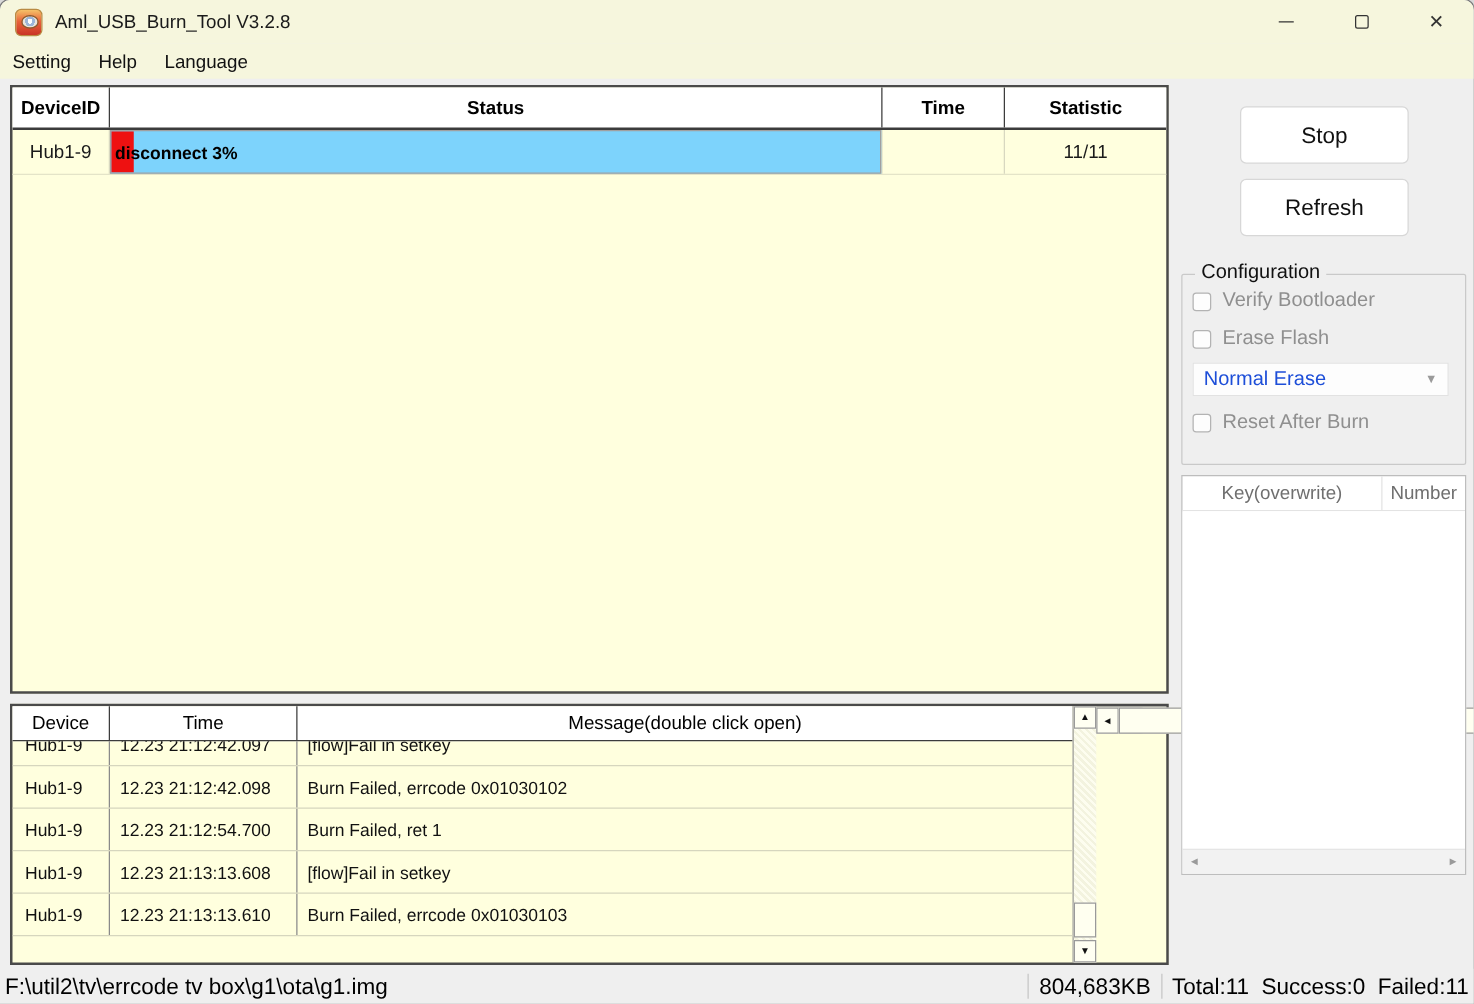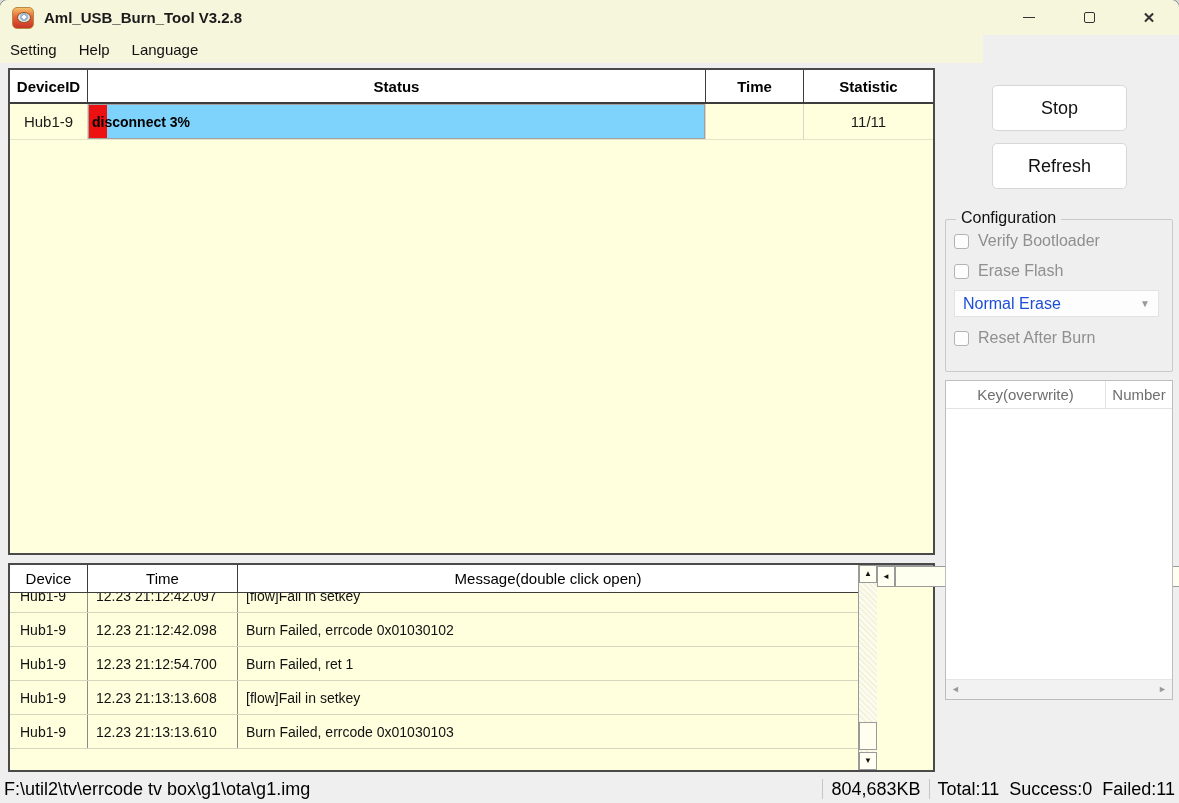--- a/index.html
+++ b/index.html
@@ -6,41 +6,41 @@
   html,body { background:#d9d9d9; }
   body { font-family:"Liberation Sans", sans-serif; }
   #window {
     position:relative; width:1179px; height:803px;
     background:#efefef; overflow:hidden;
     border-radius:8px 8px 0 0; outline:1px solid #7a7a7a;
   }
   
   .titlebar {
     position:absolute; left:0; top:0; width:1179px; height:35px;
-    background:#f6f6dd; display:flex; align-items:center;font-weight:bold;
+    background:#f6f6dd; display:flex; align-items:center;
   }
   .app-icon {
     width:22px; height:22px; margin-left:12px; border-radius:5px;
     background:linear-gradient(180deg,#f5c168 0%,#e8633a 45%,#c93425 100%);
     border:1px solid #b98a43; position:relative;
   }
   .app-icon::after {
     content:""; position:absolute; left:4px; top:4px; width:12px; height:9px;
     border-radius:50%; background:radial-gradient(circle at 50% 45%, #fdfdfd 0 2px, #9db6d8 2px 4px, #e8e4da 4px);
     border:1px solid #8a5c30;
   }
   .title-text { margin-left:10px; font-size:15px; color:#1a1a1a; }
   .caption-buttons { margin-left:auto; display:flex; height:100%; }
   .cap-btn { width:60px; height:100%; display:flex; align-items:center; justify-content:center; color:#222; }
   .glyph-min { width:12px; height:1px; background:#333; }
   .glyph-max { width:11px; height:11px; border:1.2px solid #333; border-radius:2px; }
   .glyph-close { font-size:15px; line-height:1; color:#333; }
   
   .menubar {
-    position:absolute; left:0; top:35px; width:983px; height:28px;
+    position:absolute; left:0; top:35px; width:1179px; height:28px;
     background:#f6f6dd; display:flex; align-items:center; padding-left:10px;
   }
   .menu-item { font-size:15px; color:#111; margin-right:22px; }
   
   .device-table {
     position:absolute; left:8px; top:68px; width:927px; height:487px;
     background:#ffffde; border:2px solid #4a4a4a;
   }
   .dt-header { display:flex; height:34px; background:#fff; border-bottom:2px solid #3c3c3c; }
   .dt-h-cell {

